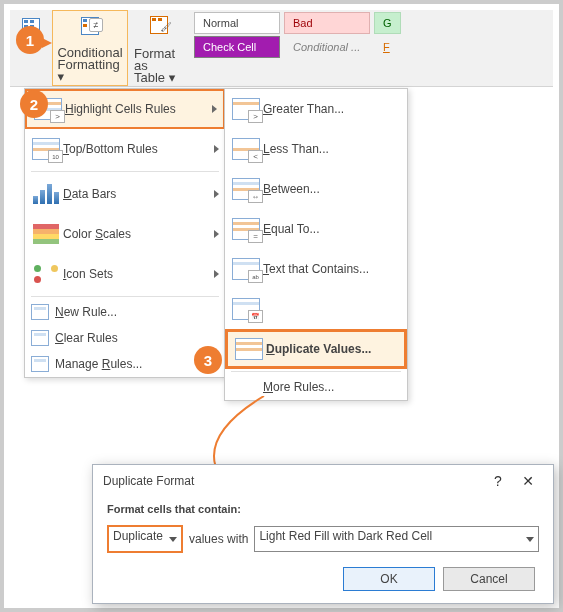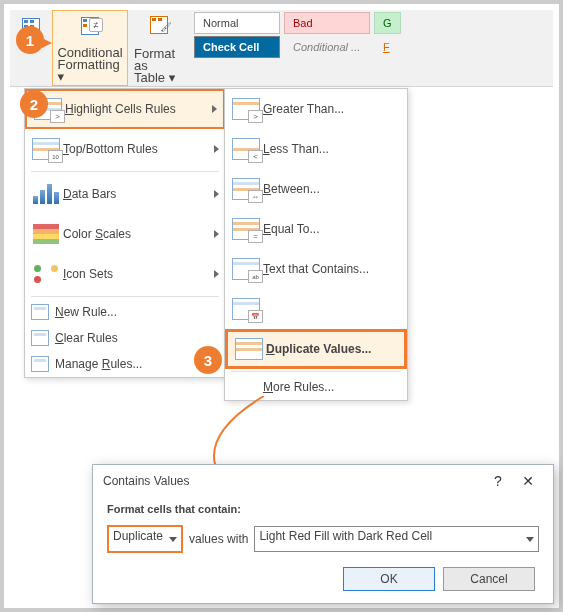--- a/index.html
+++ b/index.html
@@ -10,21 +10,21 @@
 .rbtn{display:flex;flex-direction:column;align-items:center;justify-content:flex-start;padding:4px 6px 2px 6px;box-sizing:border-box}
 .rbtn .lbl{font-size:13px;text-align:left;line-height:12px;margin-top:17px}
 .cf-btn{border:1px solid #f5b85c;background:#fef3e0}
 .ribbon-prev{width:42px;display:flex;align-items:flex-start;justify-content:center;padding-top:6px}
 .styles{flex:1;position:relative;padding:2px 4px}
 .style-row{display:flex;gap:4px;margin-bottom:2px}
 .style-cell{font-size:11px;padding:4px 8px;min-width:86px;box-sizing:border-box}
 .s-normal{background:#fff;border:1px solid #bfbfbf}
 .s-bad{background:#ffd6d6;color:#9c0006;border:1px solid #e0b0b0}
 .s-good{background:#c6efce;color:#006100;border:1px solid #b0dcb8}
-.s-check{background:#0369a1;color:#fff;border:1px solid #7f7f7f;font-weight:bold}
+.s-check{background:#a21caf;color:#fff;border:1px solid #7f7f7f;font-weight:normal}
 .s-exp{font-style:italic;color:#7f7f7f;border:1px solid transparent}
 .s-link{color:#d86c00;text-decoration:underline;border:1px solid transparent}
 
 
 .mini-icon{width:22px;height:20px;position:relative}
 .mini-icon .sheet{position:absolute;left:2px;top:2px;width:16px;height:16px;border:1px solid #4a86c5;background:#fff}
 .mini-icon .bar{position:absolute;background:#4a86c5}
 .mini-icon .br1{left:4px;top:4px;width:4px;height:3px}
 .mini-icon .br2{left:10px;top:4px;width:4px;height:3px}
 .mini-icon .br3{left:4px;top:9px;width:4px;height:3px}
@@ -298,21 +298,21 @@
     </div>
   </div>
 
   <svg class="connector" viewBox="0 0 110 90">
     <path d="M70 0 Q 20 30 20 60 Q 20 80 40 85" stroke="#ee7d31" stroke-width="2" fill="none"></path>
     <path d="M40 85 l-8 -6 m8 6 l-3 -10" stroke="#ee7d31" stroke-width="2" fill="none"></path>
   </svg>
 
   <div class="dialog">
     <div class="title">
-      <div class="t">Contains Values</div>
+      <div class="t">Duplicate Format</div>
       <div class="q">?</div>
       <div class="x">✕</div>
     </div>
     <div class="body">
       <div class="hdr">Format cells that contain:</div>
       <div class="row">
         <div class="fake-select dup"><span>Duplicate</span></div>
         <span>values with</span>
         <div class="fake-select" style="flex:1"><span>Light Red Fill with Dark Red Cell</span></div>
       </div>

